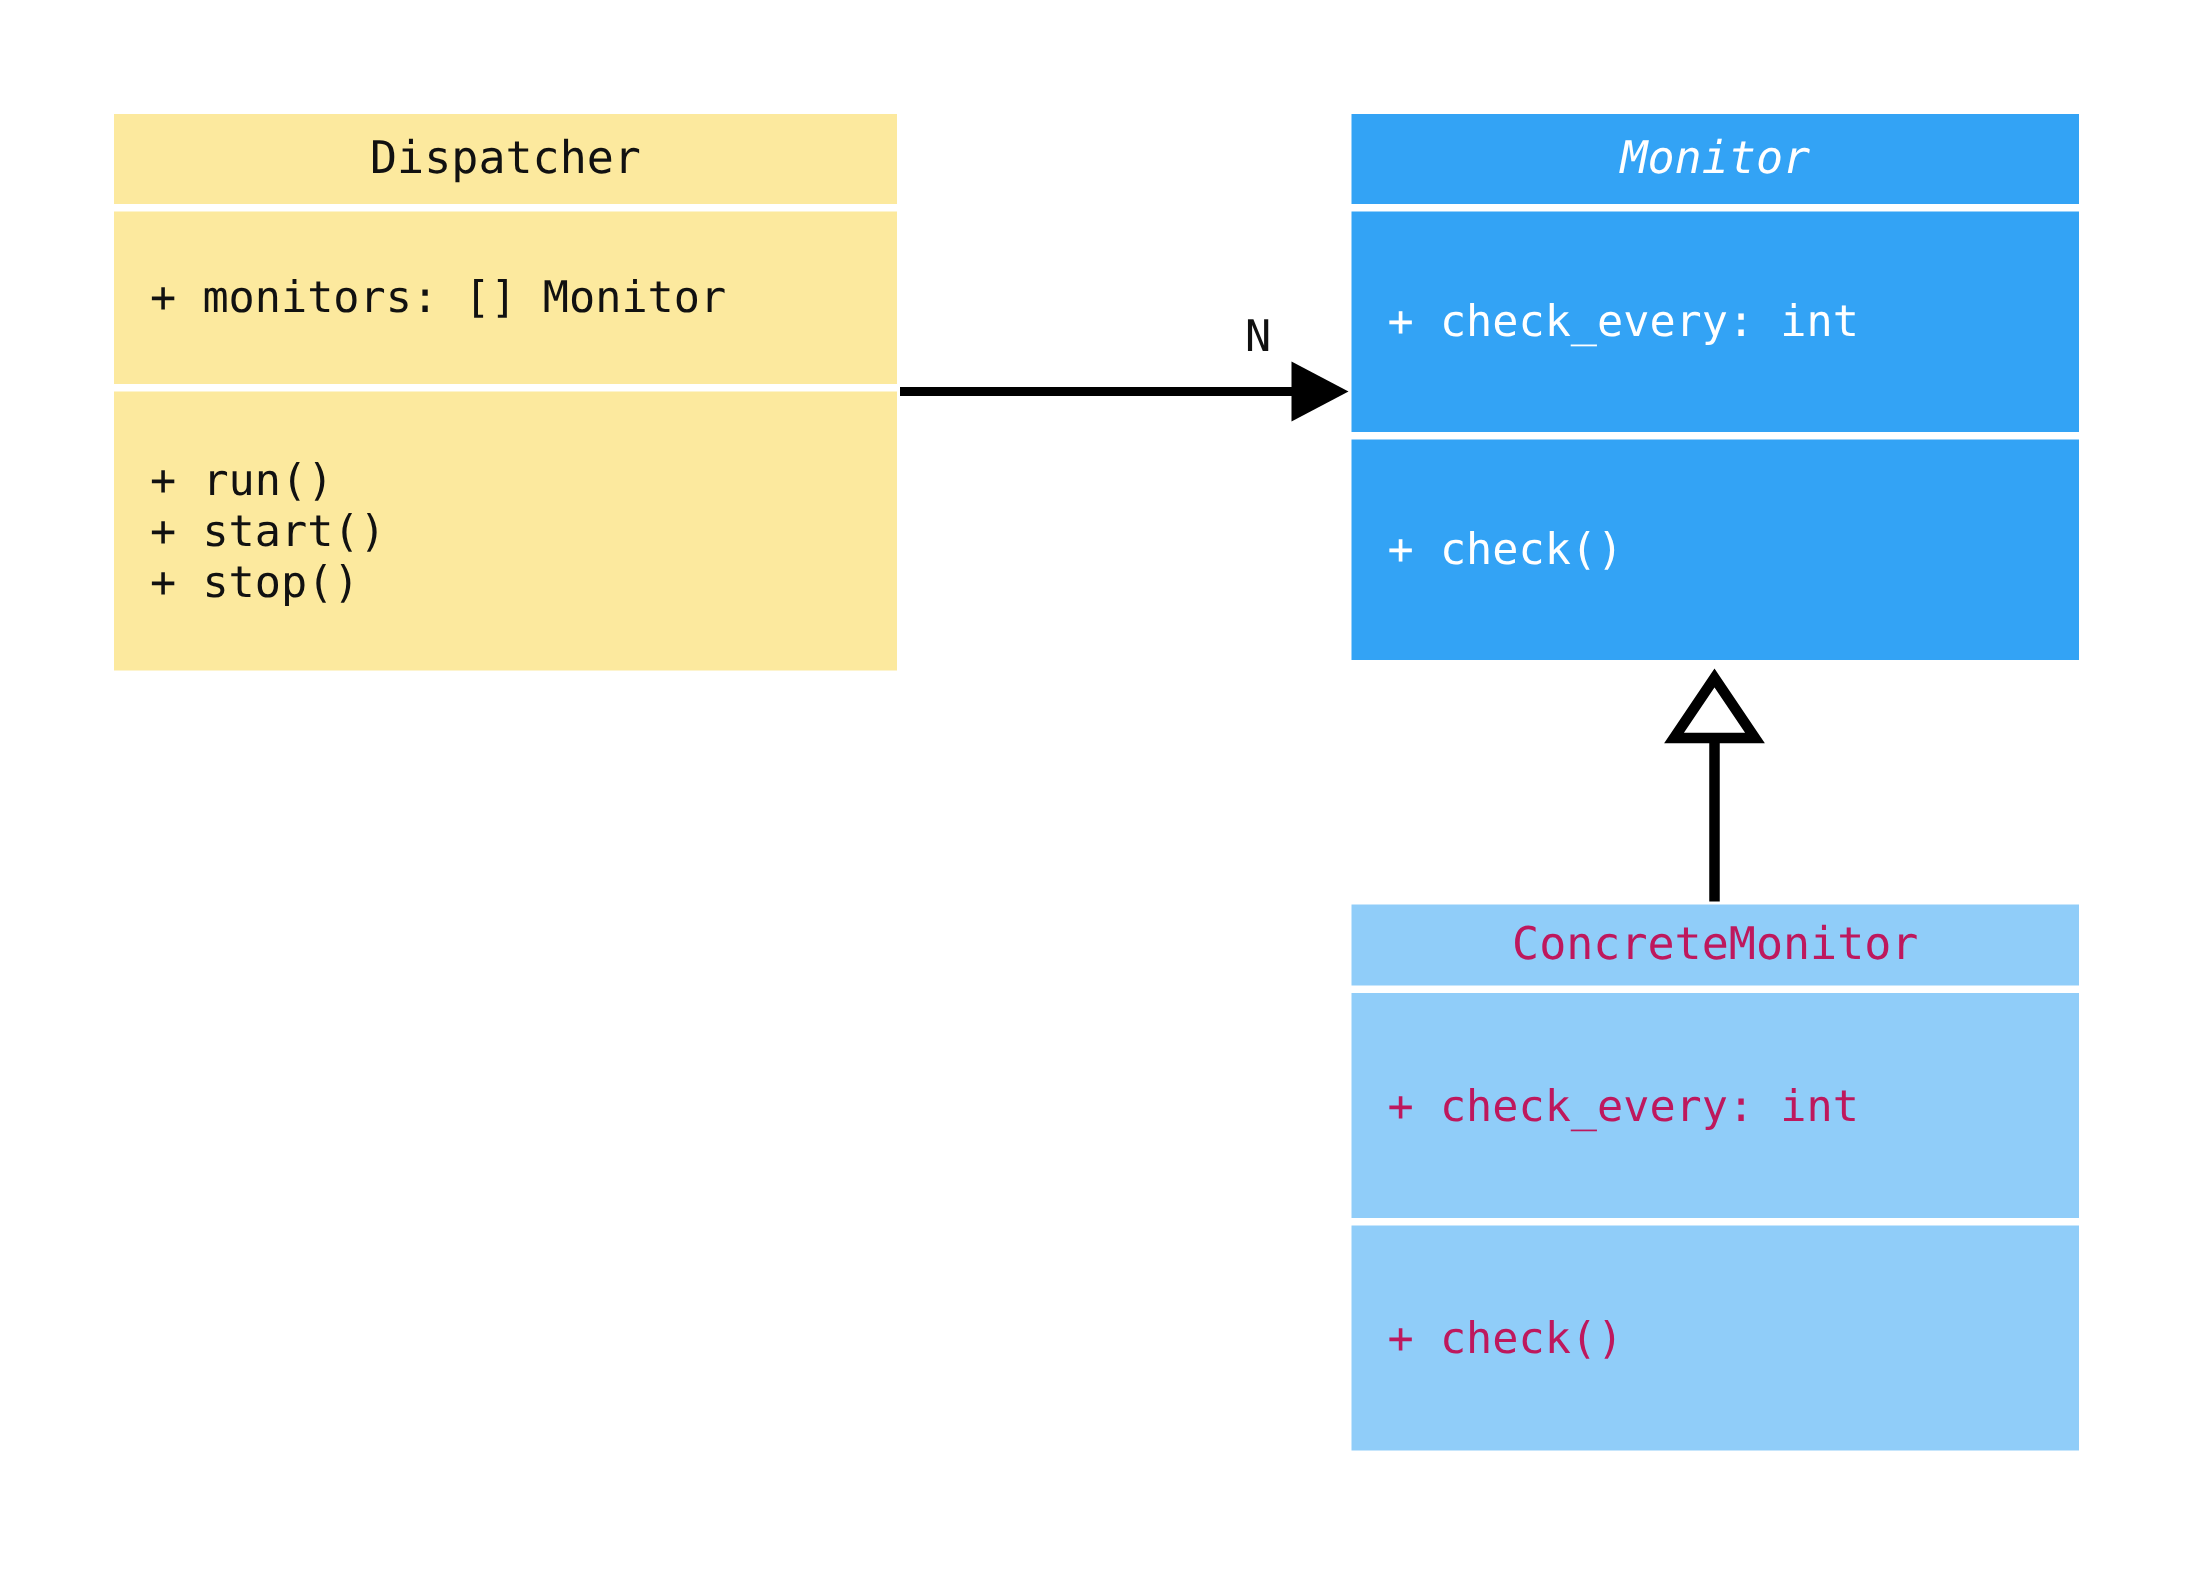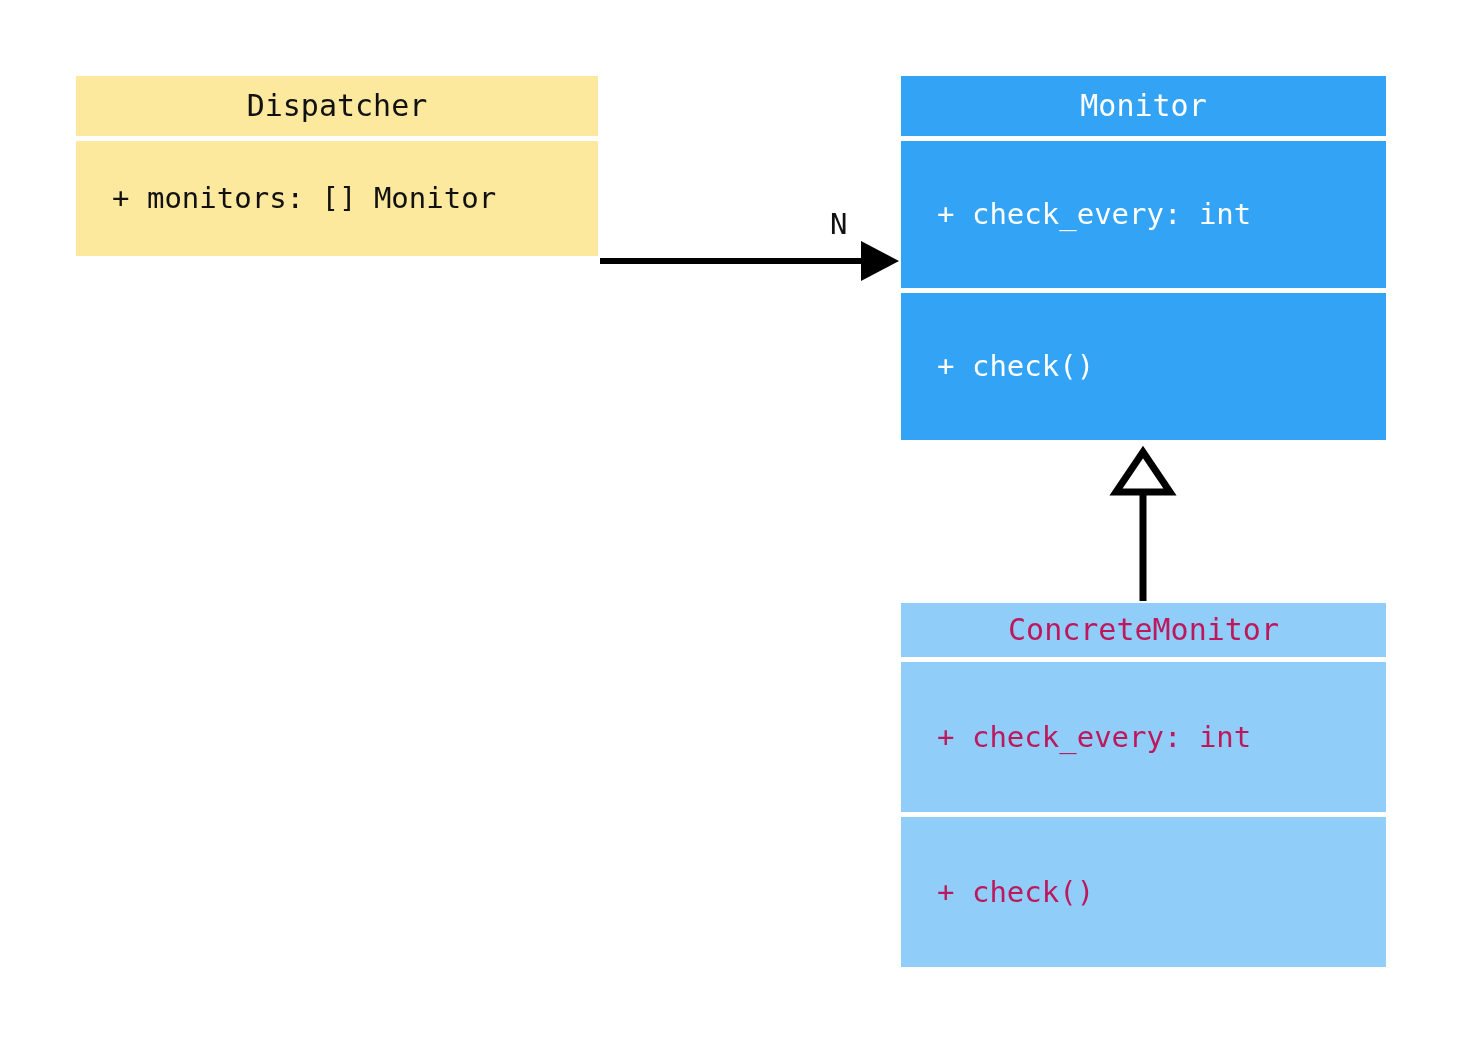--- a/index.html
+++ b/index.html
@@ -35,30 +35,31 @@
     justify-content: center;
     overflow: hidden;
   }
 
   .compartment.header {
     align-items: center;
     justify-content: center;
   }
 
   .compartment.members {
-    padding-left: 36px;
+    padding-left: 24px;
   }
 
   .class-title {
     font-size: 30px;
     line-height: 1.15;
     white-space: pre;
   }
 
   .class-title.abstract {
+    font-style: italic;
   }
 
   .member-line {
     font-size: 29px;
     line-height: 1.18;
     white-space: pre;
   }
 
   
   .theme-yellow .compartment {
@@ -142,20 +143,25 @@
 
 <div id="diagram">
 
   <div class="uml-class theme-yellow" id="class-dispatcher">
     <div class="compartment header">
       <span class="class-title">Dispatcher</span>
     </div>
     <div class="compartment members attributes">
       <span class="member-line">+ monitors: [] Monitor</span>
     </div>
+    <div class="compartment members operations">
+      <span class="member-line">+ run()</span>
+      <span class="member-line">+ start()</span>
+      <span class="member-line">+ stop()</span>
+    </div>
   </div>
 
   <div class="uml-class theme-blue" id="class-monitor">
     <div class="compartment header">
       <span class="class-title abstract">Monitor</span>
     </div>
     <div class="compartment members attributes">
       <span class="member-line">+ check_every: int</span>
     </div>
     <div class="compartment members operations">

